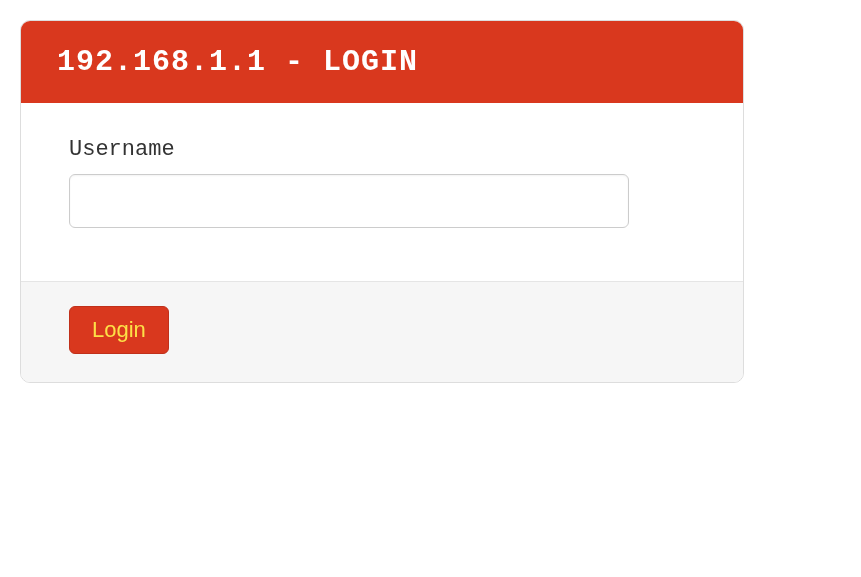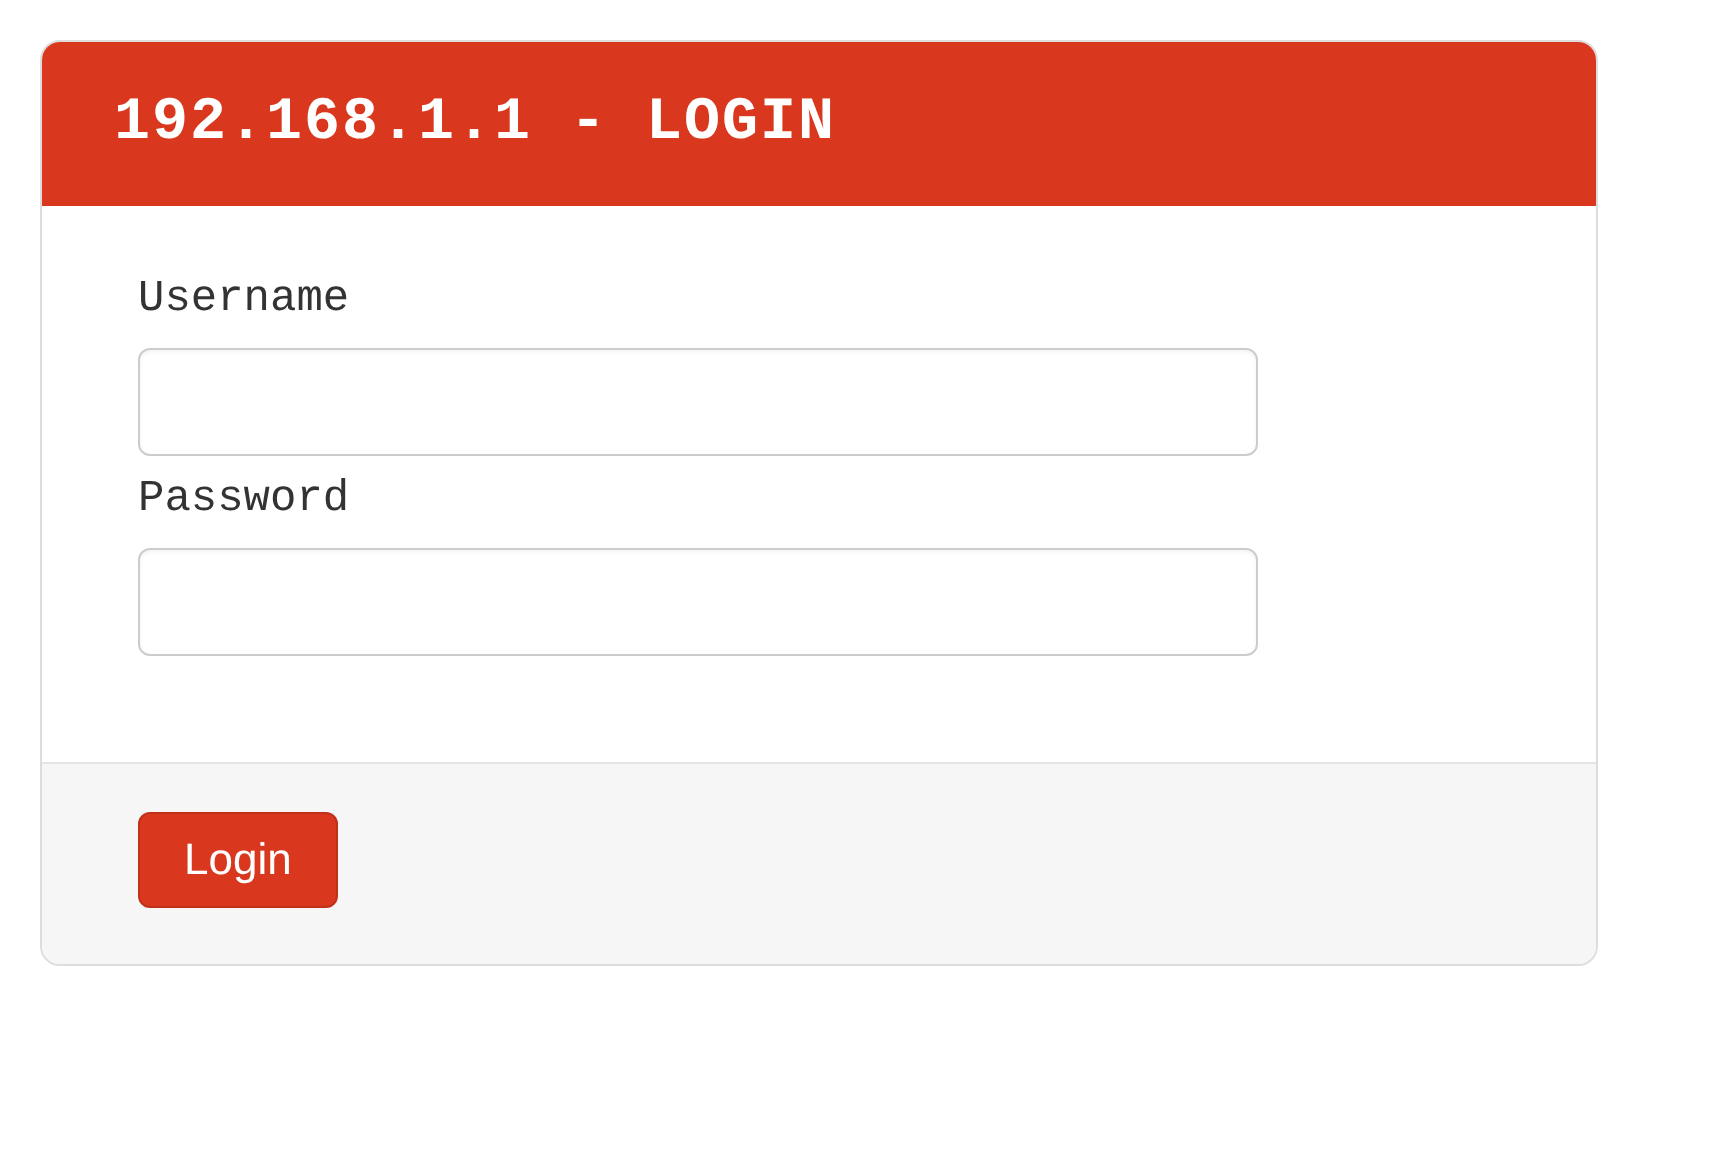--- a/index.html
+++ b/index.html
@@ -6,21 +6,21 @@
       box-sizing: border-box;
       margin: 0;
       padding: 0;
     }
     body {
       font-family: "Courier New", Courier, monospace;
       background: #ffffff;
       padding: 20px;
     }
     .panel {
-      width: 779px;
+      width: 724px;
       border: 1px solid #dddddd;
       border-radius: 10px;
       overflow: hidden;
       background: #ffffff;
     }
     .panel-header {
       background: #d9381e;
       color: #ffffff;
       font-weight: bold;
       font-size: 30px;
@@ -52,42 +52,38 @@
       font-family: inherit;
       box-shadow: inset 0 1px 2px rgba(0,0,0,0.05);
     }
     .panel-footer {
       background: #f6f6f6;
       border-top: 1px solid #e5e5e5;
       padding: 24px 48px 28px 48px;
     }
     .btn-login {
       background: #d9381e;
-      color: #ffffff;
+      color: #fde047;
       border: 1px solid #c0301a;
       border-radius: 6px;
       font-size: 22px;
       font-family: Arial, Helvetica, sans-serif;
       padding: 10px 22px;
       cursor: pointer;
     }
   </style>
 </head>
 <body>
 
 <div class="panel">
   <div class="panel-header">
     <span>192.168.1.1 - LOGIN</span>
   </div>
   <div class="panel-body">
     <div class="form-group">
       <label class="form-label">Username</label>
       <input type="text" class="form-input" value="" style="">
     </div>
-    <div class="form-group">
-      <label class="form-label">Password</label>
-      <input type="password" class="form-input" value="" style="">
-    </div>
   </div>
   <div class="panel-footer">
     <button class="btn-login">Login</button>
   </div>
 </div>
 
 </body></html>

